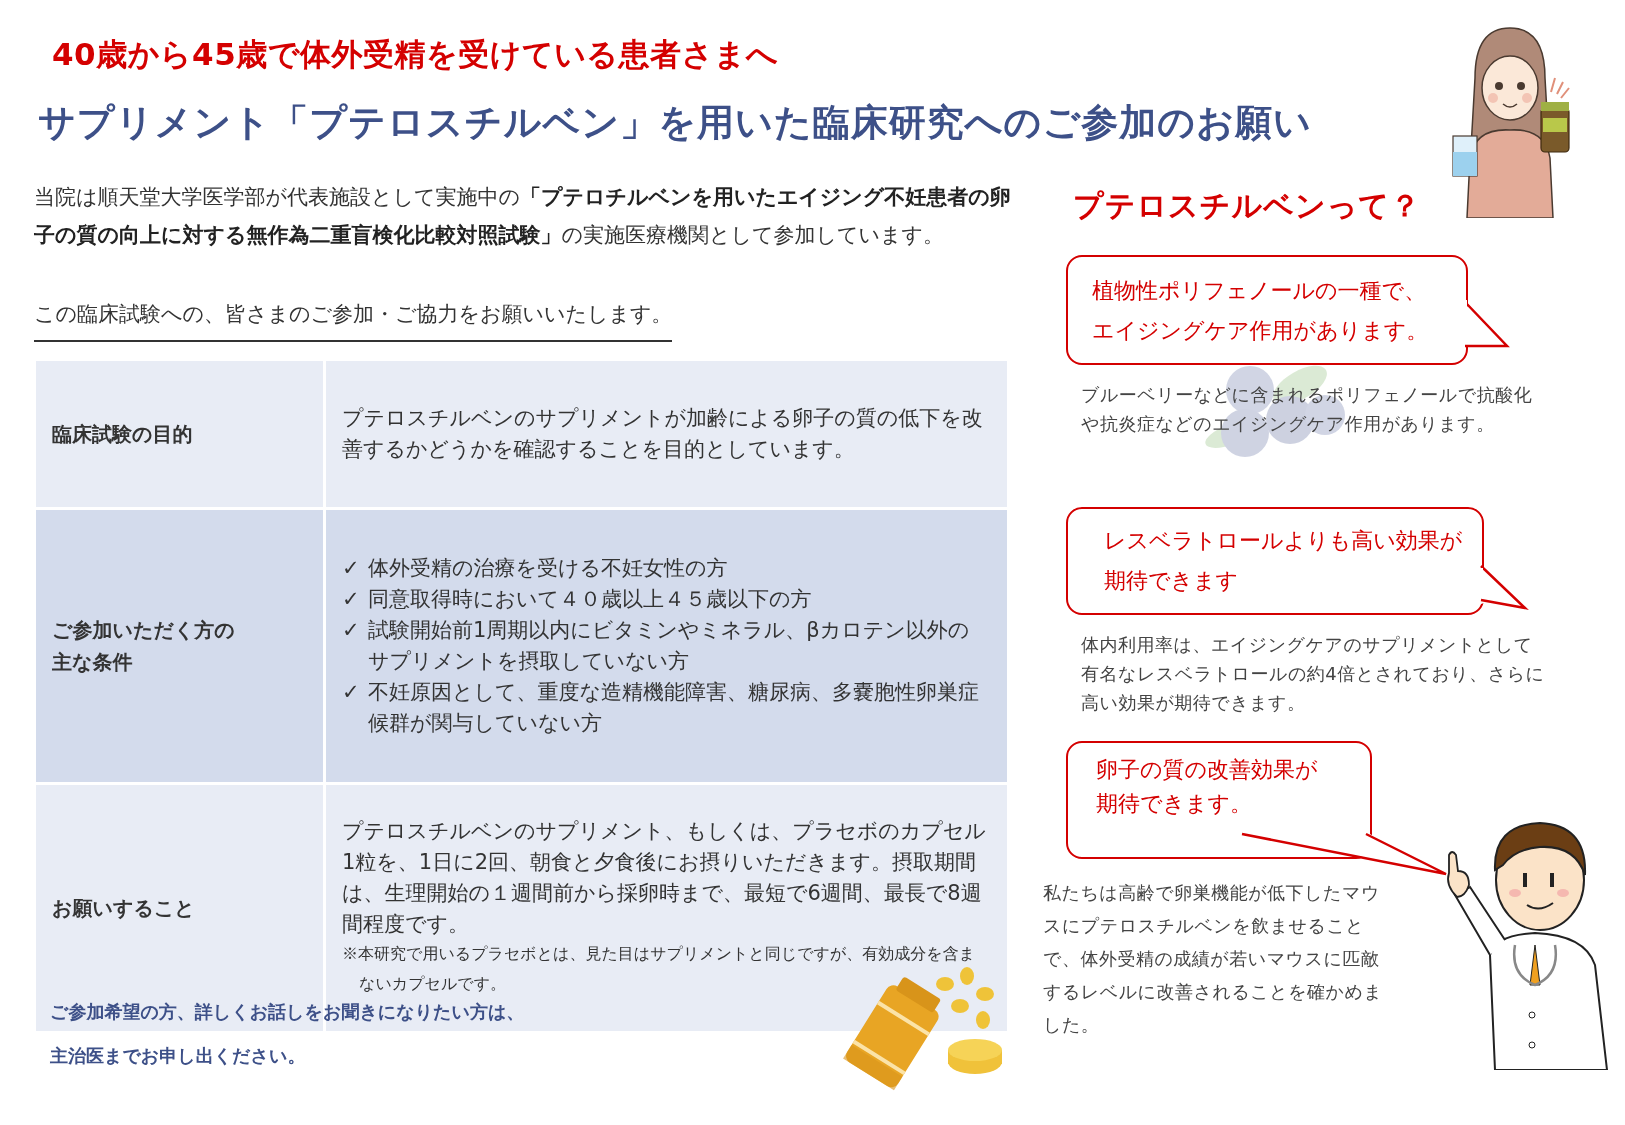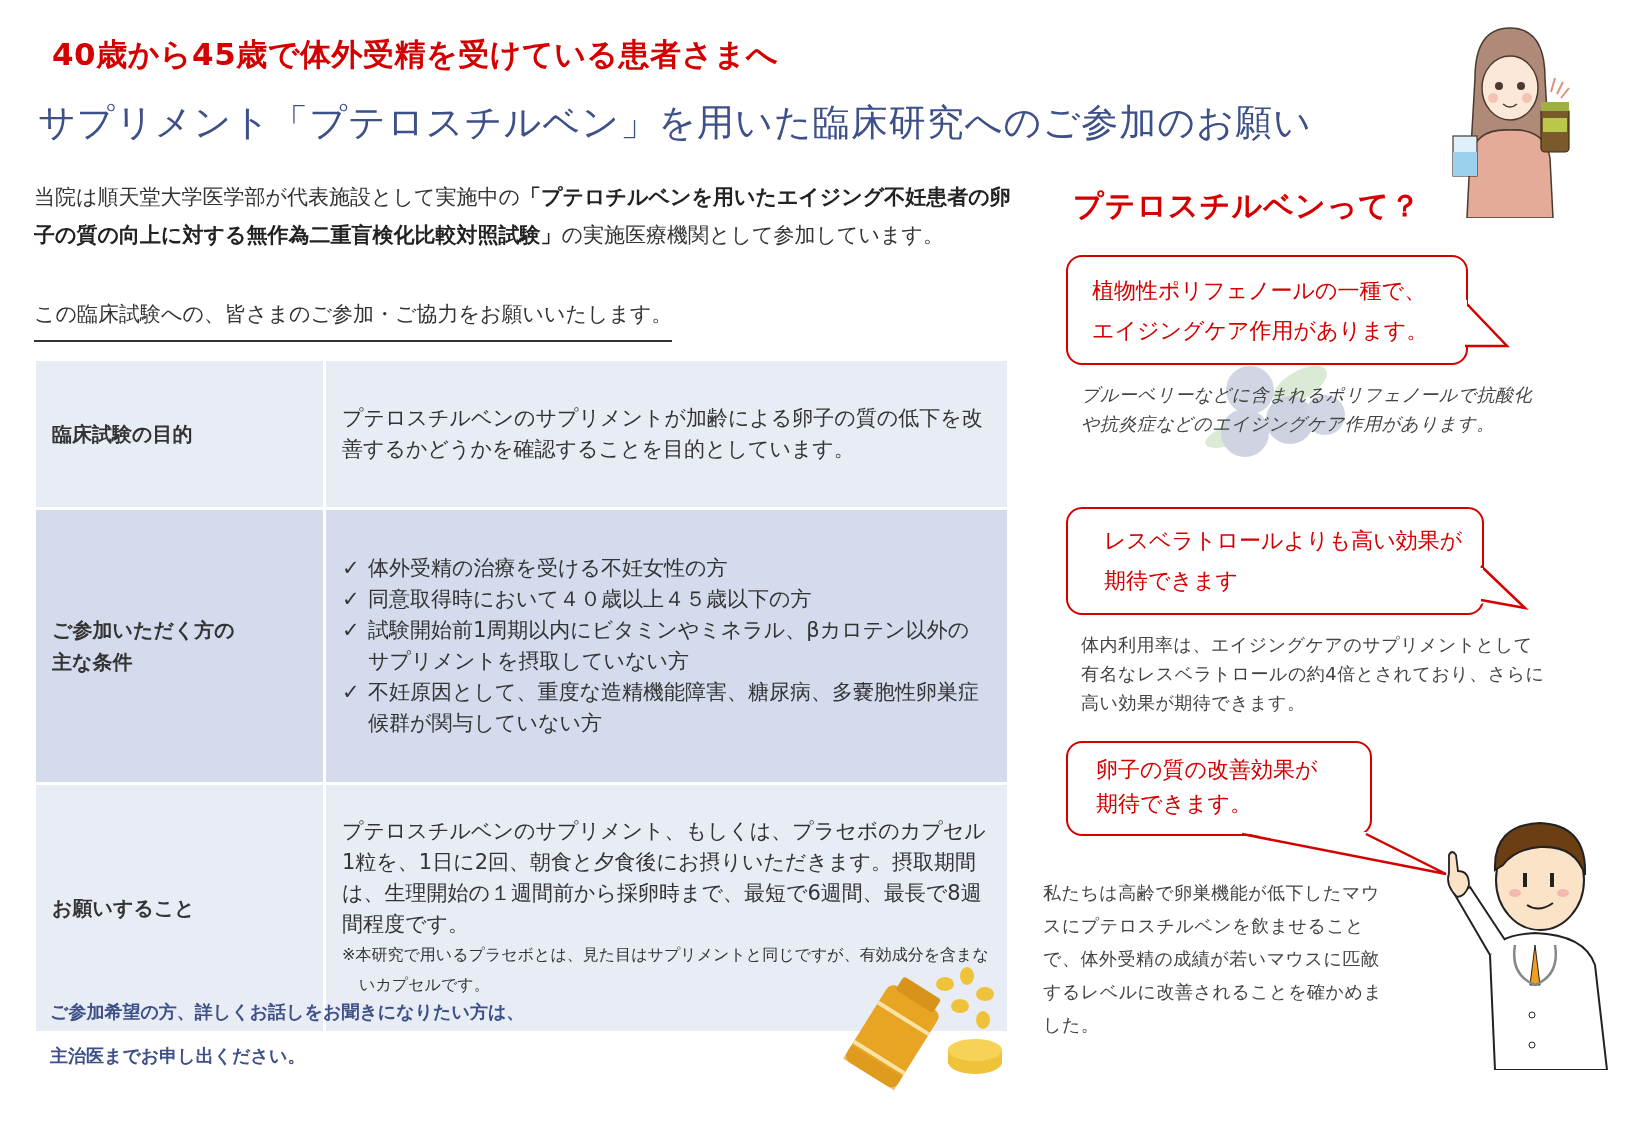--- a/index.html
+++ b/index.html
@@ -1,34 +1,34 @@
 <!DOCTYPE html>
 <html><head>
 <meta charset="utf-8">
 <style>
   html, body { margin:0; padding:0; background:#ffffff; }
   body { width:1625px; height:1125px; position:relative; overflow:hidden;
          font-family:"DejaVu Sans","Liberation Sans",sans-serif; color:#333333; }
   .abs { position:absolute; }
   .title1 { left:52px; top:34px; font-size:31px; font-weight:bold; color:#d40000; letter-spacing:0.5px; white-space:nowrap; }
-  .title2 { left:38px; top:98px; font-size:37px; font-weight:normal; color:#3d5088; letter-spacing:1px; white-space:nowrap; }
+  .title2 { left:38px; top:98px; font-size:37px; font-weight:bold; color:#3d5088; letter-spacing:1px; white-space:nowrap; }
   .intro { left:34px; top:178px; width:980px; font-size:21px; line-height:38px; color:#333; }
   .intro b { color:#222; }
   .request { left:34px; top:300px; font-size:21px; color:#333; border-bottom:2px solid #333; padding-bottom:12px; white-space:nowrap; }
   table.info { position:absolute; left:33px; top:358px; width:977px; border-collapse:collapse; }
   table.info td { border:3px solid #ffffff; vertical-align:middle; }
   table.info td.label { width:270px; padding-left:16px; font-size:20px; font-weight:bold; color:#333; line-height:32px; }
   table.info td.val { padding:14px 18px 14px 16px; font-size:21px; line-height:31px; color:#333; }
   tr.r1 td { background:#e8ecf5; height:118px; }
   tr.r2 td { background:#d3dbec; height:244px; }
   tr.r3 td { background:#e8ecf5; height:218px; }
   .checks { list-style:none; margin:0; padding:0; }
   .checks li { position:relative; padding-left:26px; }
   .checks li .chk { position:absolute; left:0; top:0; }
-  .note { font-size:16px; line-height:30px; padding-left:17px; text-indent:-17px; margin-top:0; }
+  .note { font-size:16px; line-height:30px; padding-left:17px; text-indent:-17px; margin-top:0;font-family:Liberation Mono, monospace; }
   .cta { left:50px; top:990px; font-size:18px; font-weight:bold; color:#3d5088; line-height:44px; }
   
   .q-head { left:1073px; top:186px; font-size:30px; font-weight:bold; color:#d40000; white-space:nowrap; letter-spacing:1px; }
   .bubble { position:absolute; border:2.5px solid #d40000; border-radius:16px; background:#fff; box-sizing:border-box; }
   .bubble .bt { font-size:22px; font-weight:normal; color:#d40000; line-height:40px; }
   .btail { position:absolute; }
   .desc { font-size:18px; line-height:29px; color:#444; letter-spacing:0.5px; }
   .illus { position:absolute; }
 </style>
 </head>
@@ -130,37 +130,37 @@
 
 <svg class="illus" style="left:1190px;top:355px" width="170" height="110" opacity="0.28">
   <ellipse cx="110" cy="30" rx="30" ry="14" fill="#7fb56a" transform="rotate(-30 110 30)"></ellipse>
   <ellipse cx="40" cy="80" rx="26" ry="10" fill="#7fb56a" transform="rotate(-20 40 80)"></ellipse>
   <circle cx="60" cy="35" r="24" fill="#5c6aa0"></circle>
   <circle cx="100" cy="65" r="24" fill="#4e5c92"></circle>
   <circle cx="55" cy="78" r="24" fill="#56649a"></circle>
   <circle cx="135" cy="60" r="20" fill="#5c6aa0"></circle>
 </svg>
 
-<div class="abs desc" style="left:1081px;top:380px;width:465px;font-style:italic;">ブルーベリーなどに含まれるポリフェノールで抗酸化や抗炎症などのエイジングケア作用があります。</div>
+<div class="abs desc" style="left:1081px;top:380px;width:465px;">ブルーベリーなどに含まれるポリフェノールで抗酸化や抗炎症などのエイジングケア作用があります。</div>
 
 <div class="bubble" style="left:1066px;top:507px;width:418px;height:108px;">
   <div style="position:absolute;left:36px;top:12px;" class="bt">
     <div>レスベラトロールよりも高い効果が</div>
     <div>期待できます</div>
   </div>
 </div>
 <svg class="btail" style="left:1479px;top:564px" width="50" height="46">
   <path d="M0 0 L0 40 L2 40 L32 30 Z" fill="#fff"></path>
   <path d="M2 2 L46 44 L2 36" stroke="#d40000" stroke-width="2.5" fill="#fff"></path>
   <rect x="0" y="4" width="4" height="30" fill="#fff"></rect>
 </svg>
 
 <div class="abs desc" style="left:1081px;top:630px;width:465px;">体内利用率は、エイジングケアのサプリメントとして有名なレスベラトロールの約4倍とされており、さらに高い効果が期待できます。</div>
 
-<div class="bubble" style="left:1066px;top:741px;width:306px;height:95px;">
+<div class="bubble" style="left:1066px;top:741px;width:306px;height:118px;">
   <div style="position:absolute;left:28px;top:10px;line-height:34px;" class="bt">
     <div>卵子の質の改善効果が</div>
     <div>期待できます。</div>
   </div>
 </div>
 <svg class="btail" style="left:1240px;top:832px" width="210" height="50">
   <path d="M0 0 L206 42 L126 0 Z" fill="#fff"></path>
   <path d="M2 2 L206 42 L126 2" stroke="#d40000" stroke-width="2.5" fill="none"></path>
 </svg>
 

